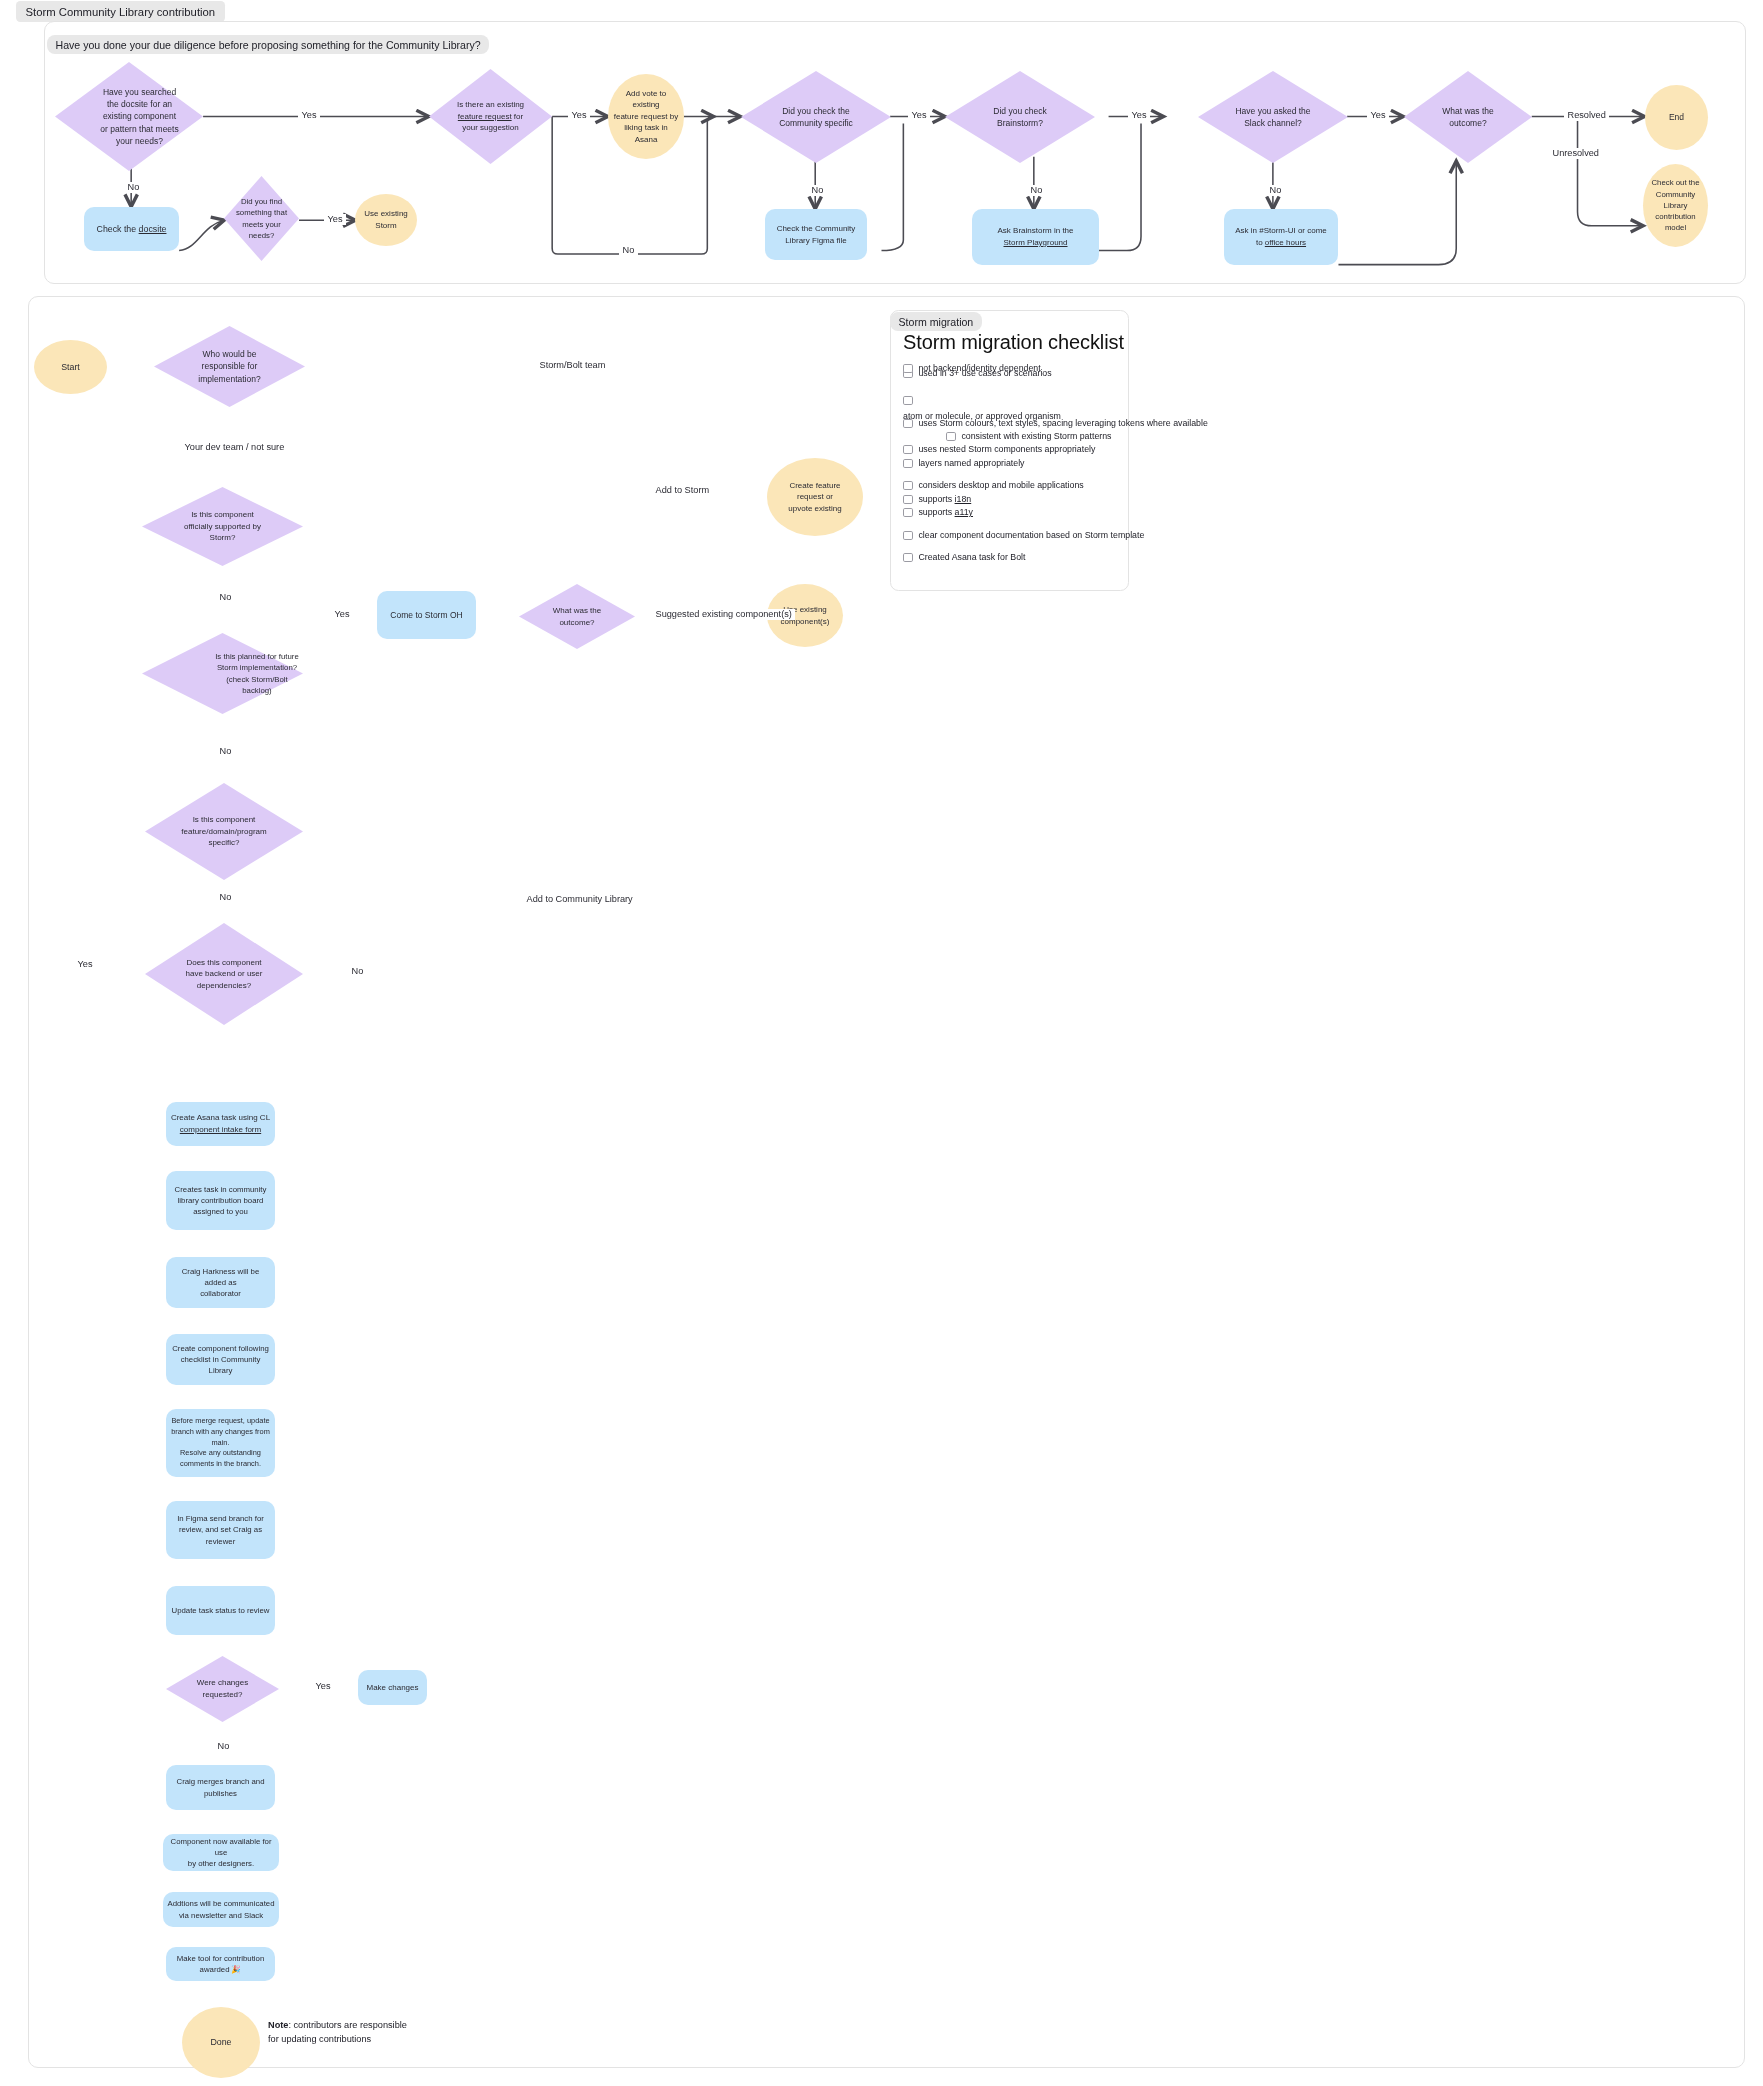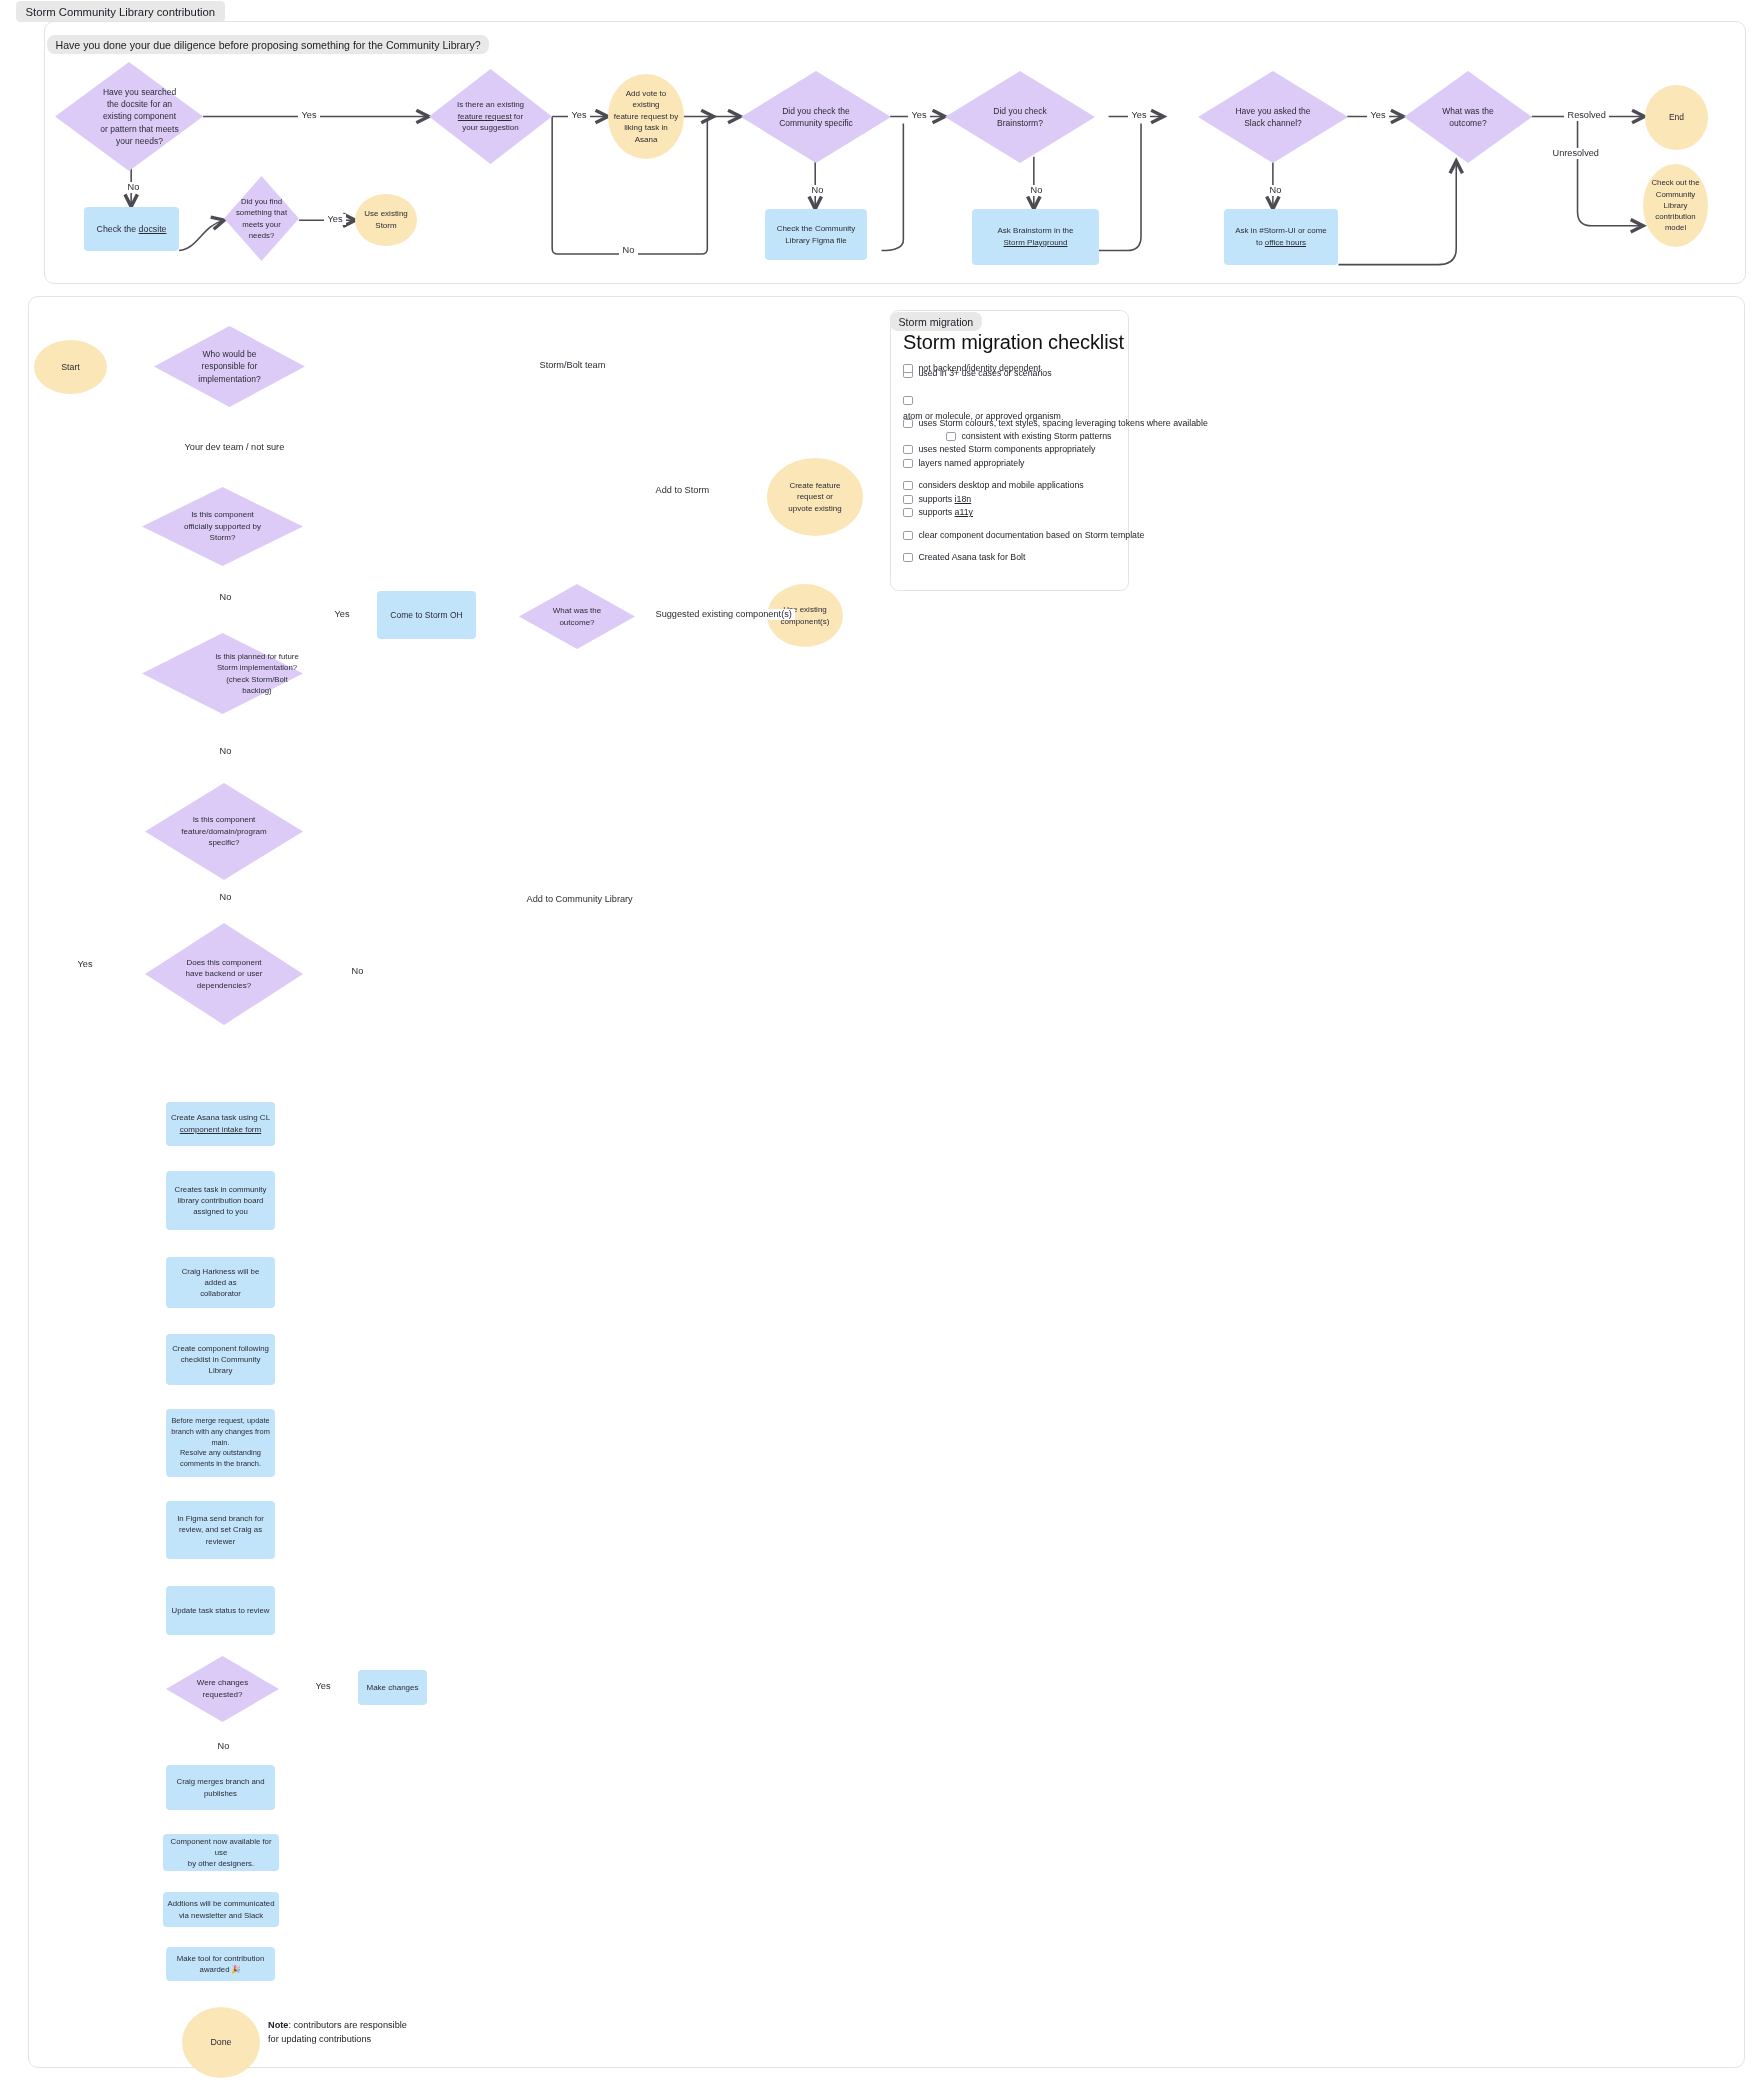--- a/index.html
+++ b/index.html
@@ -18,21 +18,21 @@
   .frame{
     position:absolute;border:0.7px solid #e3e3e3;border-radius:10px;background:#fff;
   }
   .frame-tag{
     position:absolute;background:#e8e8e8;border-radius:8px;
     padding:3.5px 8.5px;font-size:10.6px;color:#22222a;white-space:nowrap;
   }
   
   .node{position:absolute;display:flex;align-items:center;justify-content:center;text-align:center;box-sizing:border-box;}
   .node .txt{line-height:1.45;padding:0 4.2px;white-space:pre-line;}
-  .rect{background:#c2e4fb;border-radius:4px;}
+  .rect{background:#c2e4fb;border-radius:10px;}
   .ellipse{background:#fbe6b8;border-radius:50%;}
   .diamond .txt{position:relative;z-index:2;}
   .diamond .dshape{position:absolute;inset:0;background:#ddcbf7;
      clip-path:polygon(50% 0,100% 50%,50% 100%,0 50%);z-index:1;}
   
   .elabel{
     position:absolute;font-size:9.2px;color:#2b2b33;background:#fff;
     padding:0 3.5px;white-space:nowrap;line-height:1.2;
   }
   .u{text-decoration:underline;}

